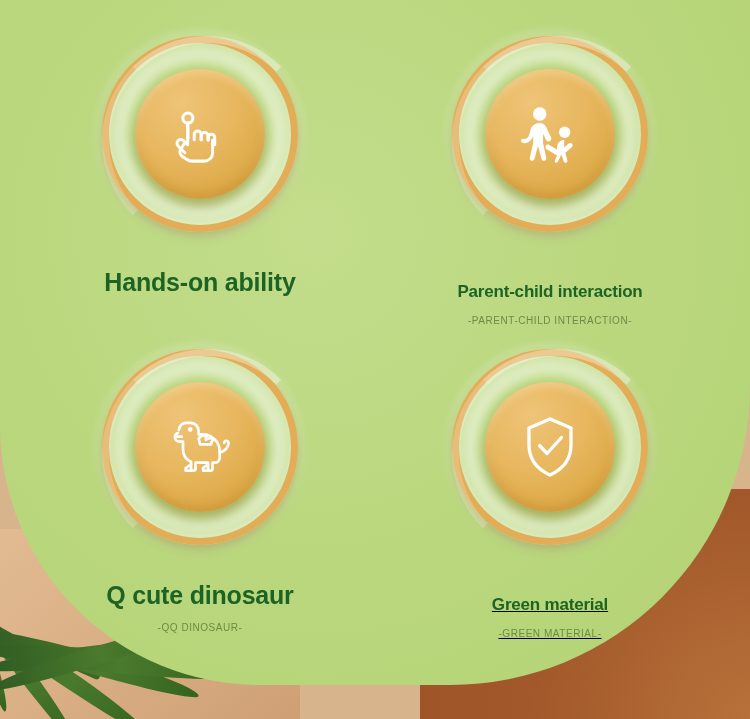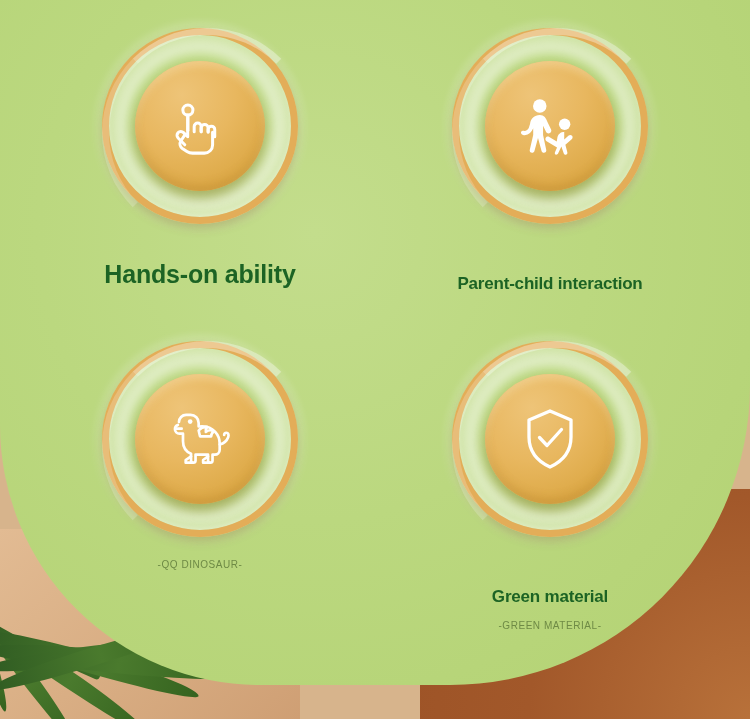--- a/index.html
+++ b/index.html
@@ -61,28 +61,28 @@
     left:0; top:0;
     width:750px; height:685px;
     background:radial-gradient(ellipse at 42% 34%, #c3dd8c 0%, #bbd87f 45%, #b3d273 100%);
     border-bottom-left-radius:260px;
     border-bottom-right-radius:300px;
   }
 
   
   .grid {
     position:absolute;
-    left:0; top:0;
+    left:0; top:8px;
     width:750px; height:685px;
   }
   .cell { position:absolute; text-align:center; }
   .cell-tl { left:55px;  top:18px;  width:290px; }
   .cell-tr { left:400px; top:18px;  width:300px; }
   .cell-bl { left:55px;  top:331px; width:290px; }
-  .cell-br { left:400px; top:331px; width:300px; }
+  .cell-br { left:400px; top:331px; width:300px;text-decoration:underline; }
 
   
   .badge {
     position:relative;
     width:216px; height:216px;
     margin:0 auto;
   }
   .halo {
     position:absolute;
     left:50%; top:50%;
@@ -238,20 +238,21 @@
                        C55.0 64.3 55.9 63.0 55.5 61.6
                        L53.3 53.0 L60.4 47.0
                        C61.6 45.9 61.8 44.2 60.8 43.0
                        C59.8 41.9 58.1 41.8 57.0 42.8
                        L52.0 47.2 L52.0 38.4 Z"></path>
             </g>
           </svg>
         </div>
       </div>
       <div class="title title-sm">Parent-child interaction</div>
+      <div class="subtitle subtitle-sm">-PARENT-CHILD INTERACTION-</div>
     </div>
 
     <div class="cell cell-bl">
       <div class="badge">
         <div class="halo"></div>
         <div class="ring"></div>
         <div class="disc">
           <svg width="68" height="60" viewBox="0 0 76 66">
             <g fill="none" stroke="#ffffff" stroke-width="3" stroke-linecap="round" stroke-linejoin="round">
               <path d="M14.5 14.0
@@ -283,20 +284,21 @@
                        L38.0 30.0 Z"></path>
               <path d="M60.0 39.0 C64.5 38.0 68.0 35.0 69.5 31.0
                        C70.5 28.2 69.5 26.0 67.5 26.0
                        C66.0 26.0 65.0 27.0 65.0 28.5"></path>
               <path d="M28.0 52.5 L22.0 56.5 L22.0 59.5 L29.5 59.5"></path>
               <path d="M47.0 52.5 L41.5 56.5 L41.5 59.5 L48.5 59.5"></path>
             </g>
           </svg>
         </div>
       </div>
+      <div class="title title-lg">Q cute dinosaur</div>
       <div class="subtitle">-QQ DINOSAUR-</div>
     </div>
 
     <div class="cell cell-br">
       <div class="badge">
         <div class="halo"></div>
         <div class="ring"></div>
         <div class="disc">
           <svg width="56" height="64" viewBox="0 0 56 64">
             <g fill="none" stroke="#ffffff" stroke-width="3.3" stroke-linecap="round" stroke-linejoin="round">

